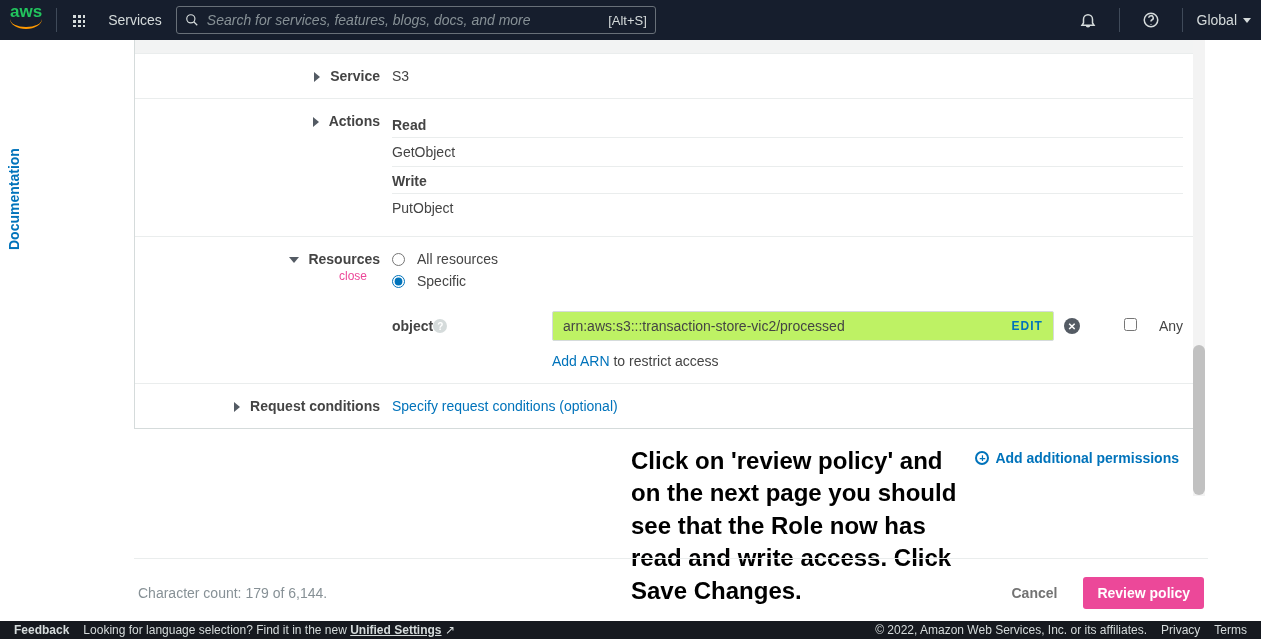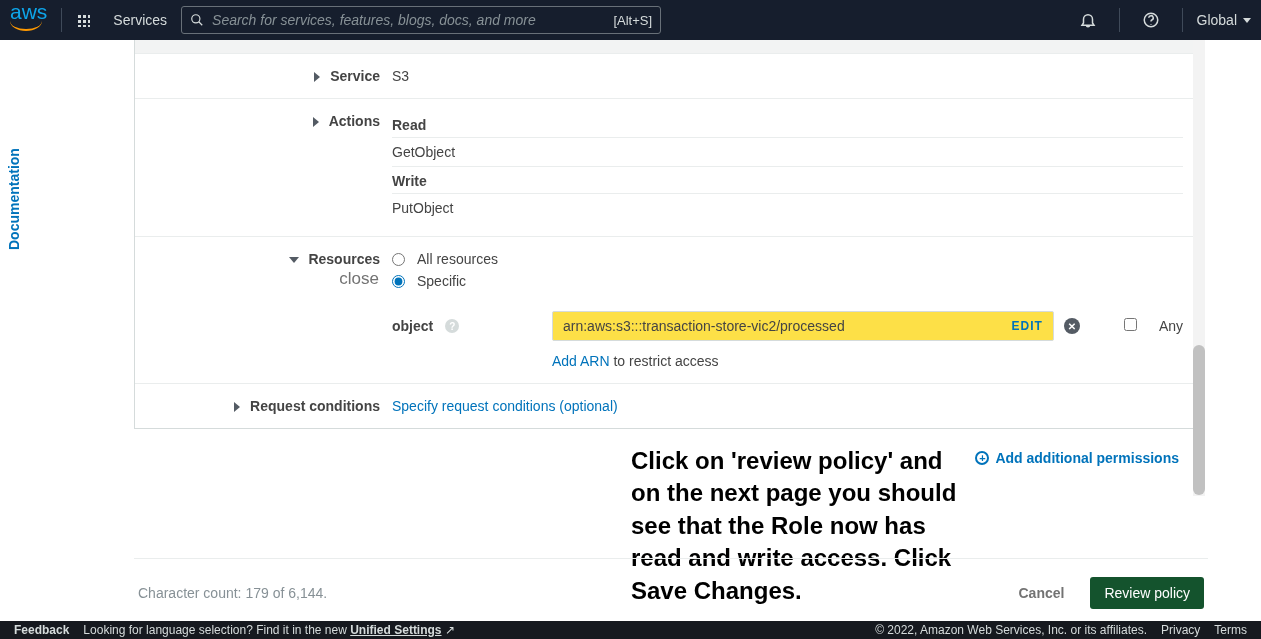--- a/index.html
+++ b/index.html
@@ -1,18 +1,18 @@
 <!DOCTYPE html>
 <html><head>
 <meta charset="utf-8">
 <style>
   *{box-sizing:border-box;margin:0;padding:0;font-family:"Amazon Ember","Helvetica Neue",Arial,sans-serif}
   body{font-size:14px;color:#16191f;background:#fff;overflow:hidden}
   header.top{height:40px;background:#161e2d;color:#d5dbdb;display:flex;align-items:center;padding:0 10px;gap:14px}
-  .aws-logo{color:#0ea5e9;font-weight:normal;font-size:21px;position:relative;top:-3px}
+  .aws-logo{color:#22c55e;font-weight:bold;font-size:17px;position:relative;top:-3px}
   .aws-logo::after{content:"";display:block;width:32px;height:8px;border:2px solid #ff9900;border-top:none;border-left:none;border-right:none;border-radius:0 0 50% 50%/0 0 100% 100%;position:relative;top:-3px}
   .divider{width:1px;height:24px;background:#3f4a59}
   .services-btn{display:flex;align-items:center;gap:23px;font-size:14px;color:#d5dbdb;cursor:pointer}
   .grid-icon{display:inline-block;width:14px;height:14px;background:radial-gradient(circle,#d5dbdb 1.5px,transparent 1.5px);background-size:5px 5px;background-position:1px 1px}
   .search-wrap{display:flex;align-items:center;border:1px solid #687078;border-radius:3px;height:28px;padding:12px 8px;width:480px;gap:8px;color:#d5dbdb}
   .search-input{background:transparent;border:none;outline:none;color:#d5dbdb;font-style:italic;flex:1;font-size:14px}
   .search-input::placeholder{color:#879196;font-style:italic}
   .shortcut{font-size:13px;color:#d5dbdb}
   .top-spacer{flex:1}
   .top-icon{width:34px;display:flex;align-items:center;justify-content:center}
@@ -20,48 +20,48 @@
   .global{display:flex;align-items:center;gap:6px;font-size:14px;color:#d5dbdb}
   .doc-tab{position:fixed;left:6px;top:250px;transform:rotate(-90deg);transform-origin:left top;color:#0073bb;font-weight:bold;font-size:14px}
   main{position:relative;width:100%;height:calc(639px - 40px - 18px)}
   .panel{position:absolute;left:134px;top:0;width:1062px;border:1px solid #d5dbdb;border-top:none;background:#fff}
   .panel-head{height:14px;background:#f2f3f3;border-bottom:1px solid #eaeded}
   .policy-body{}
   .row{display:flex;border-bottom:1px solid #eaeded;padding:14px 12px}
   .row:last-child{border-bottom:none}
   .label-col{width:245px;text-align:right;padding-right:12px;font-weight:bold;color:#444}
   .label-col .toggle{display:inline-block;margin-right:6px;font-size:10px;vertical-align:middle}
-  .close-link{display:block;color:#737373;font-weight:normal;font-size:17px;cursor:pointer;margin-top:2px;margin-right:1px}
+  .close-link{display:block;color:#ec4899;font-weight:normal;font-size:12px;cursor:pointer;margin-top:2px;margin-right:13px}
   .content-col{flex:1;color:#444}
   .sub-head{font-weight:bold;padding:4px 0}
   .sub-item{padding:6px 0;border-top:1px solid #eaeded;color:#444}
   .sub-item:first-of-type{border-top:none}
   .radio-row{display:flex;align-items:center;gap:12px;margin-bottom:6px}
   .radio-row input{accent-color:#0073bb}
   .object-row{display:flex;align-items:center;gap:10px;margin-top:22px}
-  .object-label{display:flex;align-items:center;gap:12px;font-weight:bold;color:#444;width:150px}
+  .object-label{display:flex;align-items:center;gap:0;font-weight:bold;color:#444;width:150px}
   .qmark{width:14px;height:14px;border-radius:50%;background:#d5dbdb;color:#fff;font-size:10px;display:inline-flex;align-items:center;justify-content:center}
-  .arn-box{display:flex;align-items:center;background:#fde047;border:1px solid #d5dbdb;border-radius:2px;height:30px;padding:0 10px;flex:1;max-width:515px}
+  .arn-box{display:flex;align-items:center;background:#bef264;border:1px solid #d5dbdb;border-radius:2px;height:30px;padding:0 10px;flex:1;max-width:515px}
   .arn-text{flex:1;color:#444;font-size:14px}
   .edit-link{color:#0073bb;font-weight:bold;font-size:12px;letter-spacing:1px;cursor:pointer}
   .x-circle{width:16px;height:16px;border-radius:50%;background:#545b64;color:#fff;display:inline-flex;align-items:center;justify-content:center;font-size:10px;font-weight:bold;cursor:pointer}
   .any-wrap{display:flex;align-items:flex-start;gap:22px;margin-left:34px}
   .add-arn{color:#0073bb;font-size:14px;margin-left:160px;margin-top:12px;display:block}
   .restrict{color:#444}
   .specify-link{color:#0073bb;cursor:pointer}
   .add-perm{position:absolute;right:16px;bottom:-38px;color:#0073bb;font-weight:bold;display:flex;align-items:center;gap:6px;cursor:pointer}
   .plus-circle{width:14px;height:14px;border:2px solid #0073bb;border-radius:50%;display:inline-flex;align-items:center;justify-content:center;font-size:11px;font-weight:bold;line-height:1;color:#0073bb}
   .callout{position:absolute;left:631px;top:405px;font-size:24px;font-weight:800;color:#000;line-height:1.35;width:330px}
   .scrollbar-track{position:absolute;right:-10px;top:0;width:12px;height:456px;background:#f3f3f3}
   .scrollbar-thumb{position:absolute;right:-10px;top:305px;width:12px;height:150px;background:#c1c1c1;border-radius:6px}
   .bottom-bar{position:absolute;left:134px;bottom:12px;width:1074px;border-top:1px solid #eaeded;padding:18px 4px 0;display:flex;align-items:center;justify-content:space-between}
   .char-count{color:#879196}
   .bottom-right{display:flex;align-items:center;gap:26px}
   .cancel-link{color:#737373;font-weight:bold;cursor:pointer}
-  .review-btn{background:#14532d;color:#fff;border:none;border-radius:3px;padding:8px 14px;font-weight:normal;font-size:14px;cursor:pointer}
+  .review-btn{background:#ec4899;color:#fff;border:none;border-radius:3px;padding:8px 14px;font-weight:bold;font-size:14px;cursor:pointer}
   footer.bottom{position:absolute;bottom:0;left:0;right:0;height:18px;background:#16191f;color:#d5dbdb;font-size:12px;display:flex;align-items:center;gap:14px;padding:0 14px}
   footer.bottom .f-spacer{flex:1}
   footer.bottom .fb{font-weight:bold}
   .tri-right{display:inline-block;width:0;height:0;border-top:5px solid transparent;border-bottom:5px solid transparent;border-left:6px solid #545b64}
   .tri-down{display:inline-block;width:0;height:0;border-left:5px solid transparent;border-right:5px solid transparent;border-top:6px solid #545b64}
   .tri-down-w{display:inline-block;width:0;height:0;border-left:4px solid transparent;border-right:4px solid transparent;border-top:5px solid #d5dbdb}
 </style>
 </head>
 <body>
 

